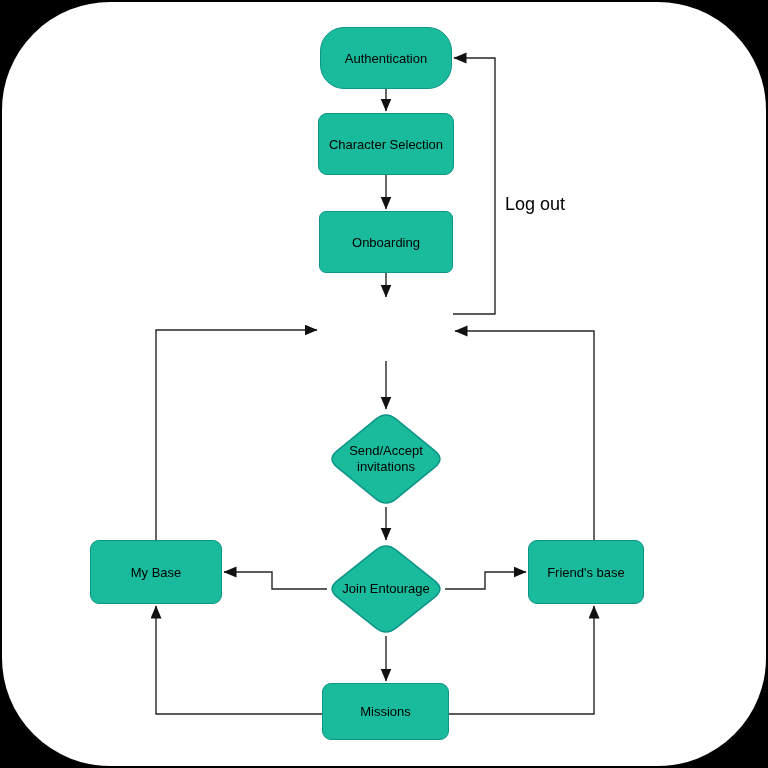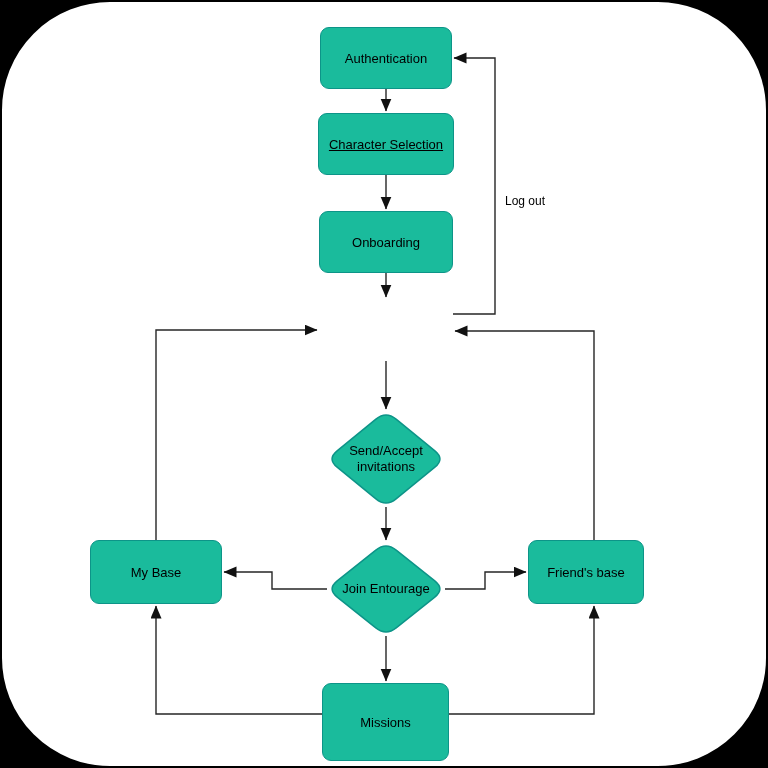--- a/index.html
+++ b/index.html
@@ -16,31 +16,31 @@
               box-sizing:border-box; }
   .diamond { background:transparent; }
   .diamond svg { position:absolute; inset:0; overflow:visible; }
   .diamond .dshape { fill:#1ABB9C; stroke:#0D9488; stroke-width:1.5px; }
   .dlabel { position:absolute; inset:0; display:flex; align-items:center; justify-content:center;
             text-align:center; line-height:1.25; }
   .dlabel.wrap { padding:0 17px; }
   .dlabel.nowrap { white-space:nowrap; }
 
   
-  #n-auth       { left:318px; top:25px;  width:132px; height:62px; }
-  #n-charsel    { left:316px; top:111px; width:136px; height:62px;text-decoration:underline; }
-  #n-onboard    { left:317px; top:209px; width:134px; height:62px; }
+  #n-auth       { left:318px; top:25px;  width:132px; height:62px;border-radius:24px; }
+  #n-charsel    { left:316px; top:111px; width:136px; height:62px; }
+  #n-onboard    { left:317px; top:209px; width:134px; height:62px;border-radius:7px; }
   #n-lobby      { left:317px; top:297px; width:134px; height:62px; }
   #n-invite     { left:325px; top:409px; width:118px; height:96px; }
   #n-entourage  { left:325px; top:540px; width:118px; height:94px; }
   #n-mybase     { left:88px;  top:538px; width:132px; height:64px; }
   #n-friendbase { left:526px; top:538px; width:116px; height:64px; }
-  #n-missions   { left:320px; top:681px; width:127px; height:78px;align-items:center; }
+  #n-missions   { left:320px; top:681px; width:127px; height:57px;align-items:center; }
 
-  .edge-label { position:absolute; left:503px; top:192px; font-size:12px; color:#000;
+  .edge-label { position:absolute; left:503px; top:192px; font-size:18px; color:#000;
                 white-space:nowrap; }
 </style>
 </head>
 <body>
 
 <div class="stage">
   <div class="canvas">
 
     <svg class="edges" viewBox="0 0 768 768">
       <defs>

